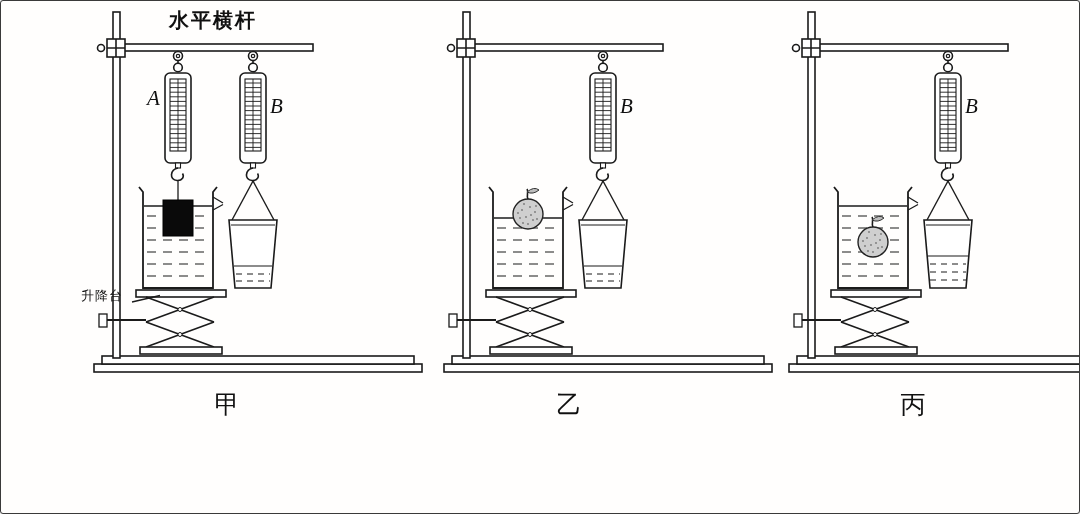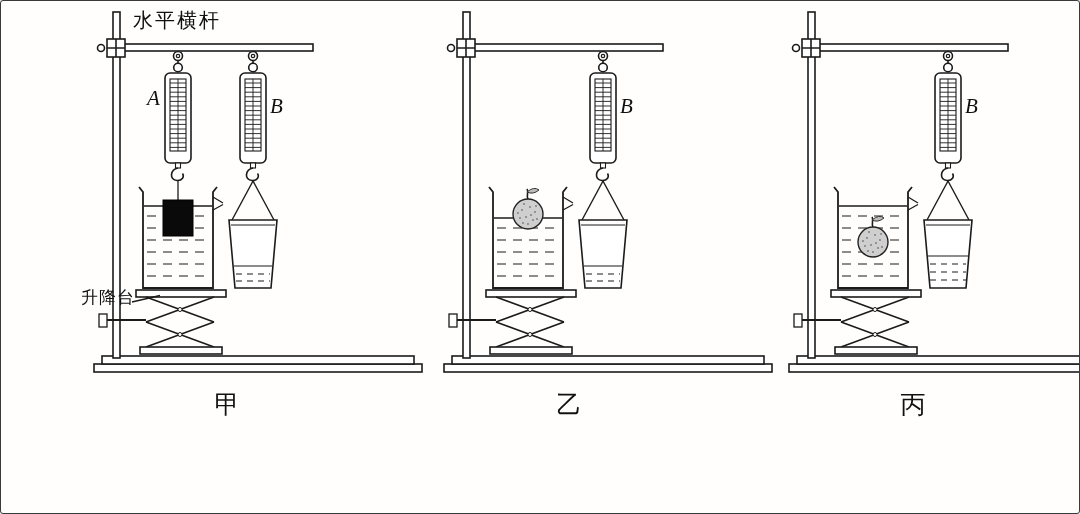--- a/index.html
+++ b/index.html
@@ -4,22 +4,22 @@
 <style>
   html,body{margin:0;padding:0;background:#e8e8e8;}
   .page{
     position:relative;width:1080px;height:514px;background:#fffefd;
     border:1px solid #3a3a3a;border-radius:3px;box-sizing:border-box;
     font-family:"Liberation Sans",sans-serif;overflow:hidden;
   }
   .panel-svg{position:absolute;top:3px;width:340px;height:392px;}
   .lbl{position:absolute;color:#101010;line-height:1.1;white-space:nowrap;}
   .cjk{font-family:"Liberation Sans",sans-serif;}
-  .bar-label{font-size:20px;letter-spacing:2px;width:160px;}
-  .lift-label{font-size:17px;letter-spacing:1px;}
+  .bar-label{font-size:20px;letter-spacing:2px;text-align:center;width:160px;font-weight:bold;}
+  .lift-label{font-size:13px;letter-spacing:1px;}
   .panel-label{font-size:25px;width:64px;text-align:center;}
   .caption{font-size:21px;width:200px;text-align:center;letter-spacing:1px;}
   .letter{font-family:"Liberation Serif",serif;font-style:italic;font-size:21px;}
 </style>
 </head>
 <body>
 
 <div class="page">
 
   <svg id="svg0" class="panel-svg" style="left:87px" viewBox="0 0 340 392">

